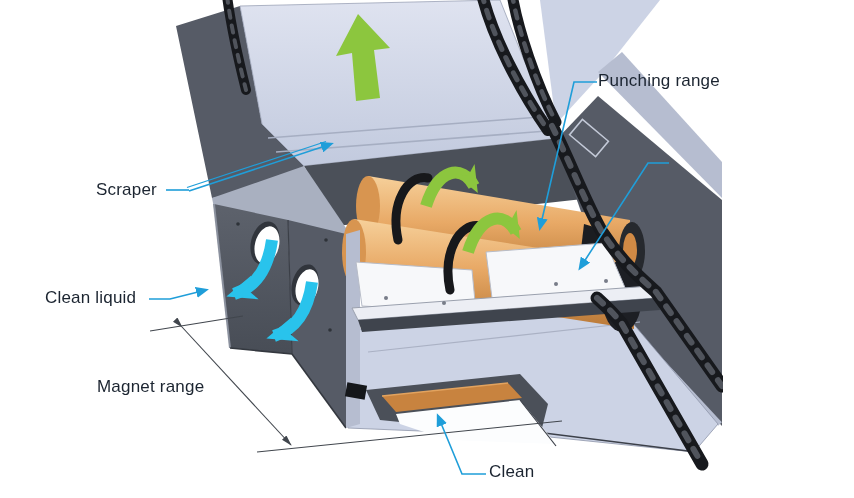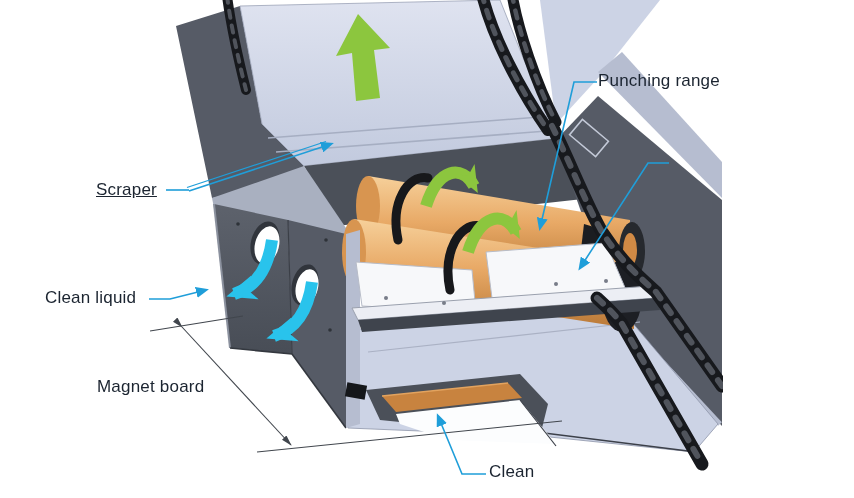--- a/index.html
+++ b/index.html
@@ -12,21 +12,21 @@
   }
   .stage svg{position:absolute;left:0;top:0;}
   .label{
     position:absolute;
     font-size:17px;
     line-height:1.2;
     color:var(--label_text,#1b2430);
     white-space:nowrap;
     letter-spacing:0.2px;
   }
-  #lbl-scraper {left:96px;  top:180px;text-decoration:underline;}
+  #lbl-scraper {left:96px;  top:180px;}
   #lbl-punching{left:598px; top:71px;}
   #lbl-scraping{left:672px; top:146px;}
   #lbl-clean   {left:45px;  top:288px;}
   #lbl-range   {left:97px;  top:377px;}
   #lbl-magnet  {left:489px; top:462px;}
 </style>
 </head>
 <body>
 
 <div class="stage">
@@ -189,15 +189,15 @@
       <line x1="189" y1="191" x2="331" y2="144" marker-end="url(#mBlue)"></line>
       <line x1="187" y1="187.5" x2="326" y2="141.5" stroke-width="1.1"></line>
       <polyline points="149,299 170,299 206,290" marker-end="url(#mBlue)"></polyline>
       <polyline points="486,474 462,474 438,416" marker-end="url(#mBlue)"></polyline>
     </g>
   </svg>
 
   <div class="label" id="lbl-scraper">Scraper</div>
   <div class="label" id="lbl-punching">Punching range</div>
   <div class="label" id="lbl-clean">Clean liquid</div>
-  <div class="label" id="lbl-range">Magnet board</div>
+  <div class="label" id="lbl-range">Magnet range</div>
   <div class="label" id="lbl-magnet">Clean</div>
 </div>
 
 </body></html>

